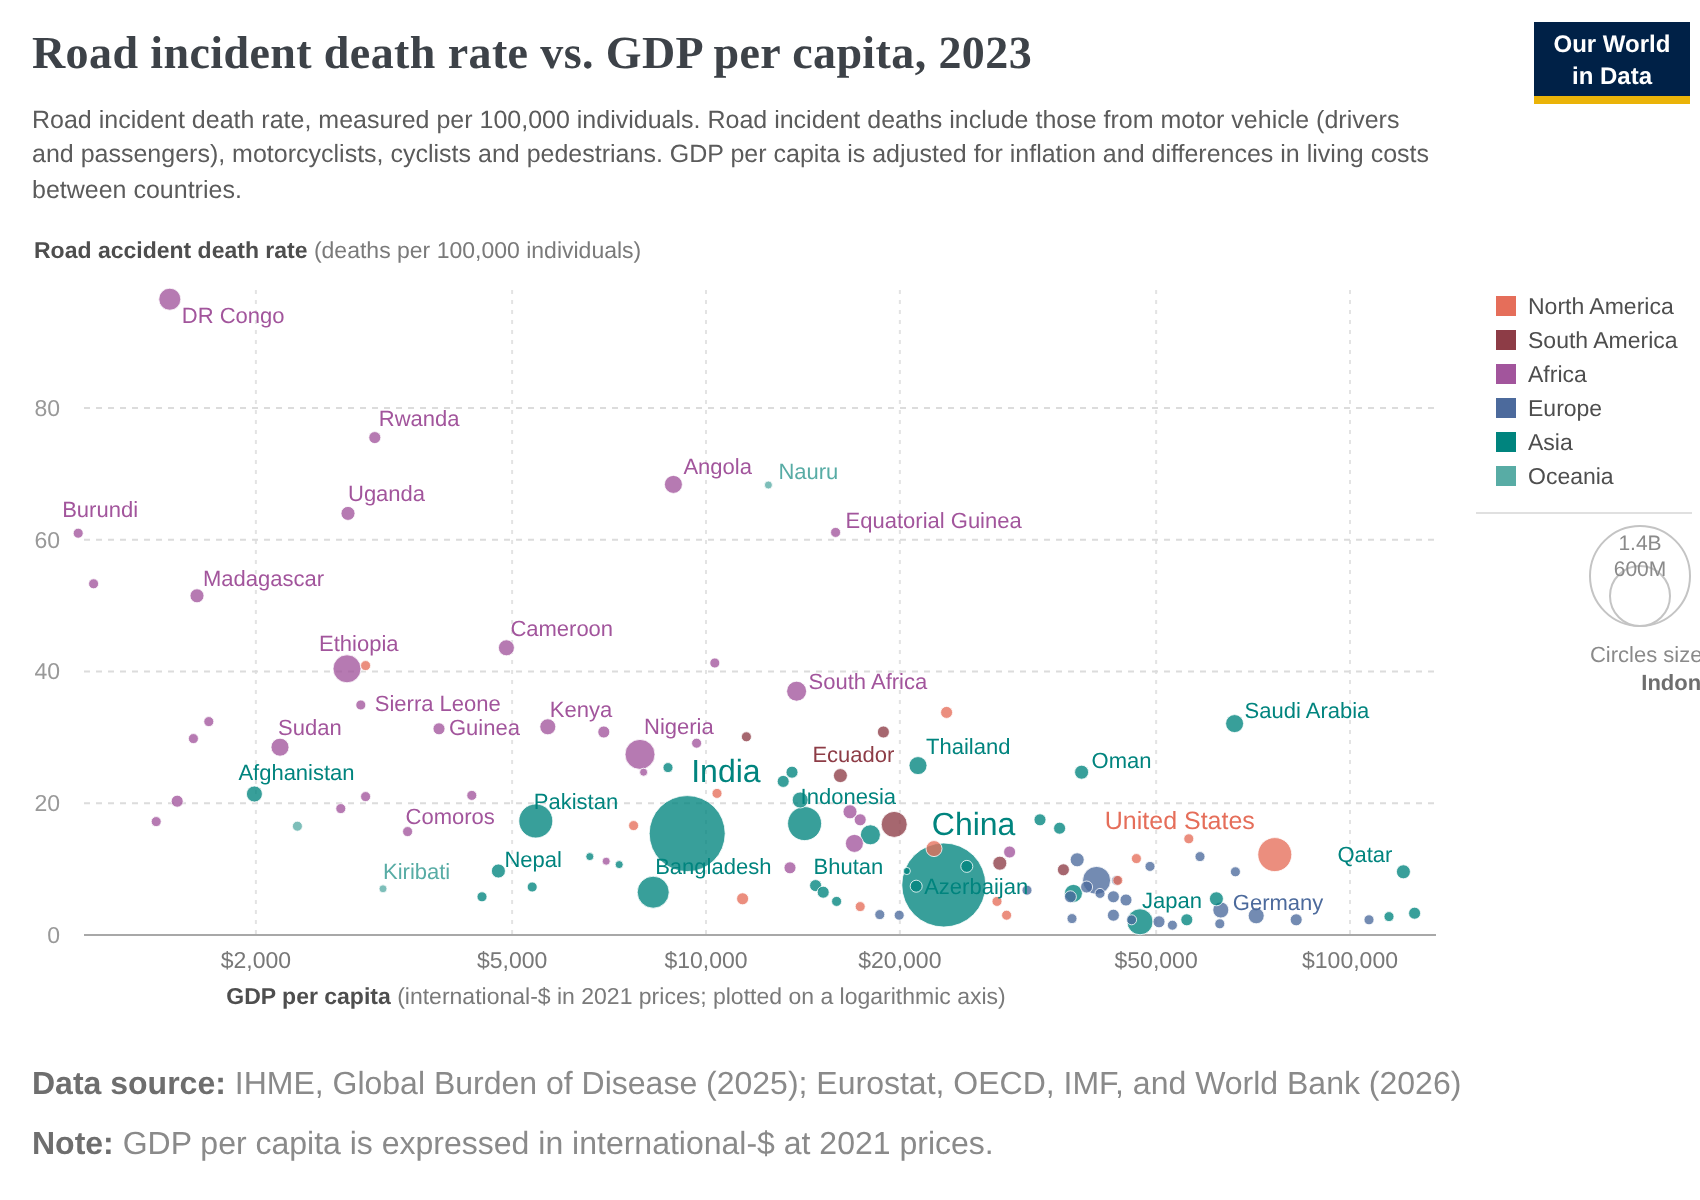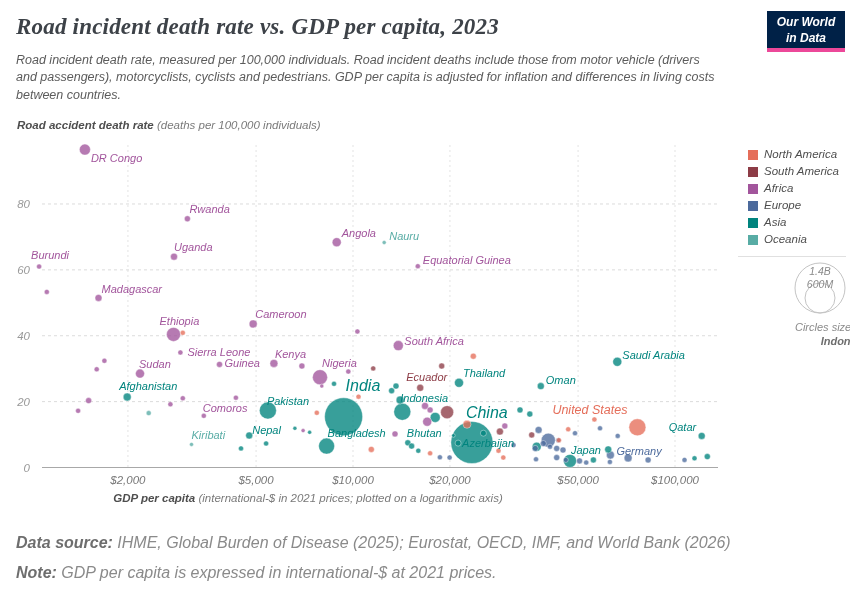--- a/index.html
+++ b/index.html
@@ -1,27 +1,27 @@
 <!DOCTYPE html>
 <html><head>
 <meta charset="utf-8">
 <style>
   html,body{margin:0;padding:0;background:#fff;}
   .page{position:relative;width:850px;height:600px;background:#fff;overflow:hidden;
-        font-family:"Liberation Sans","DejaVu Sans",sans-serif;font-style:italic;}
+        font-family:"Liberation Sans","DejaVu Sans",sans-serif;}
   .title{position:absolute;left:16px;top:14px;width:720px;
          font-family:"Liberation Serif","DejaVu Serif",serif;
          font-size:23px;font-weight:700;color:#3d4248;letter-spacing:.2px;}
   .subtitle{position:absolute;left:16px;top:52px;width:706px;
             font-size:12.5px;line-height:1.38;color:#5b5b5b;}
   .logo{position:absolute;right:5px;top:11px;width:78px;height:34px;background:#002147;
-        border-bottom:4px solid #ec4899;color:#fff;text-align:center;
+        border-bottom:4px solid #eab308;color:#fff;text-align:center;
         font-size:12px;font-weight:700;line-height:1.35;padding-top:3px;box-sizing:content-box;}
   .legend{position:absolute;left:736px;top:148px;width:112px;}
-  .legend-item{display:flex;align-items:flex-end;margin-bottom:5px;cursor:pointer;padding-left:12px;}
+  .legend-item{display:flex;align-items:flex-start;margin-bottom:5px;cursor:pointer;padding-left:12px;}
   .legend-swatch{width:10px;height:10px;margin-right:6px;flex:0 0 auto;}
   .legend-label{font-size:11.5px;color:#4e4e4e;white-space:nowrap;}
   .legend-divider{position:absolute;left:738px;top:256px;width:108px;height:1px;background:#e0e0e0;}
   .size-legend{position:absolute;left:768px;top:260px;width:104px;text-align:right;}
   .size-caption{font-size:11px;color:#8a8a8a;line-height:1.3;margin-top:2px;}
   .size-caption b{color:#6e6e6e;}
   .footer{position:absolute;left:16px;top:528px;width:820px;font-size:16px;color:#8a8a8a;line-height:1.85;}
   .footer b{color:#6e6e6e;}
   .footer a{color:#8a8a8a;text-decoration:none;}
   svg text{font-family:"Liberation Sans","DejaVu Sans",sans-serif;}

